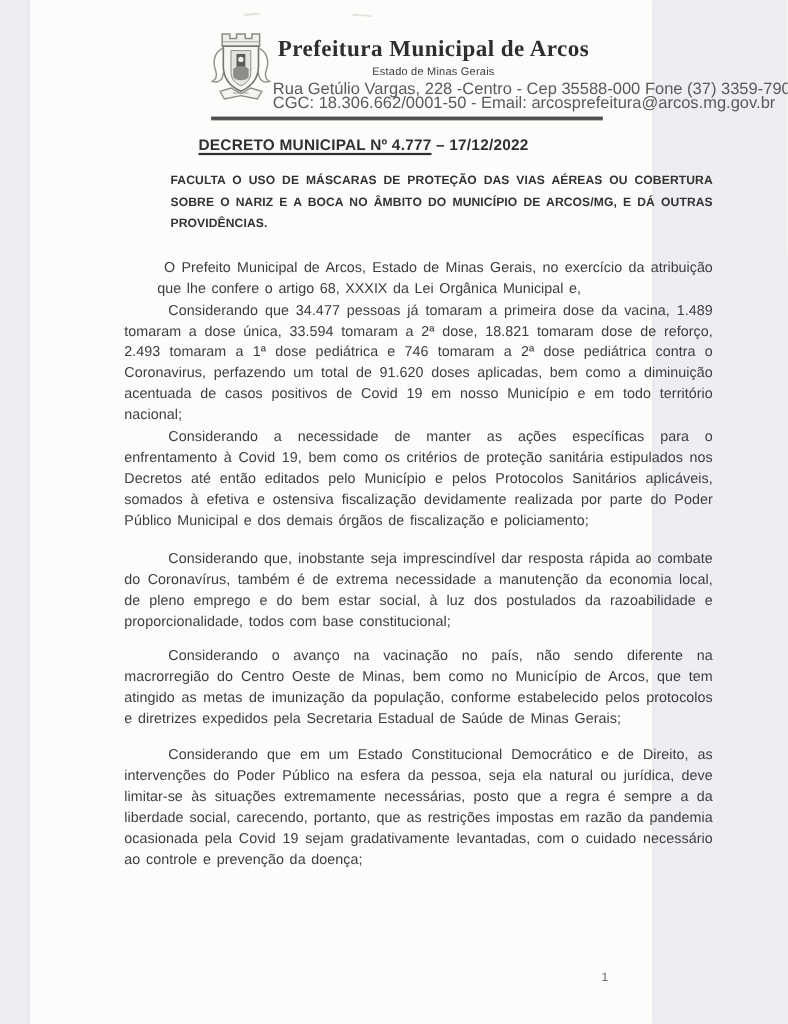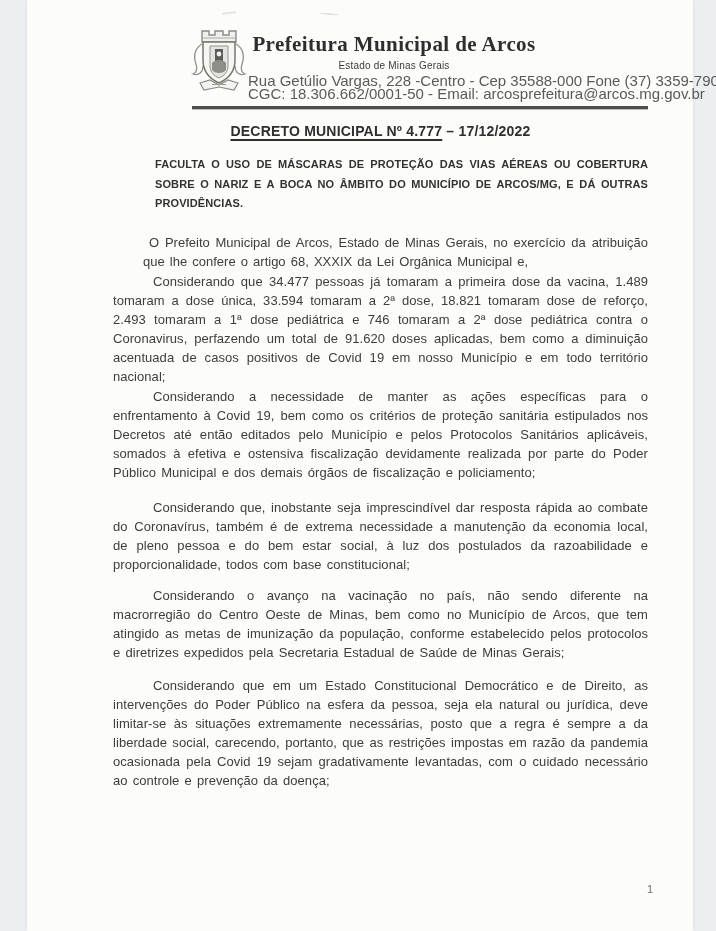--- a/index.html
+++ b/index.html
@@ -5,21 +5,21 @@
   html,body{margin:0;padding:0;}
   body{
     width:716px;height:931px;
     background:#eceef1;
     font-family:"Liberation Sans", sans-serif;
     position:relative;
     overflow:hidden;
   }
   .page{
     position:absolute;left:27px;top:0;
-    width:666px;height:931px;
+    width:566px;height:931px;
     background:#fcfcfa;
     color:#3d3d3d;
     box-shadow:0 0 4px rgba(0,0,0,0.08);
   }
   
   .artifact{position:absolute;border-top:2px solid #d8d8d4;opacity:.7;}
   .artifact.a1{left:195px;top:12px;width:14px;transform:rotate(-6deg);}
   .artifact.a2{left:292px;top:13px;width:20px;border-radius:50%;transform:rotate(4deg);}
 
   
@@ -141,18 +141,18 @@
   <div class="rule"></div>
 
   <div class="doc-title"><span class="u">DECRETO MUNICIPAL Nº 4.777</span><span> – 17/12/2022</span></div>
 
   <p class="ementa">FACULTA O USO DE MÁSCARAS DE PROTEÇÃO DAS VIAS AÉREAS OU COBERTURA SOBRE O NARIZ E A BOCA NO ÂMBITO DO MUNICÍPIO DE ARCOS/MG, E DÁ OUTRAS PROVIDÊNCIAS.</p>
 
   <p class="preamble">O Prefeito Municipal de Arcos, Estado de Minas Gerais, no exercício da atribuição que lhe confere o artigo 68, XXXIX da Lei Orgânica Municipal e,</p>
 
   <p class="body m19">Considerando que 34.477 pessoas já tomaram a primeira dose da vacina, 1.489 tomaram a dose única, 33.594 tomaram a 2ª dose, 18.821 tomaram dose de reforço, 2.493 tomaram a 1ª dose pediátrica e 746 tomaram a 2ª dose pediátrica contra o Coronavirus, perfazendo um total de 91.620 doses aplicadas, bem como a diminuição acentuada de casos positivos de Covid 19 em nosso Município e em todo território nacional;</p>
   <p class="body m19">Considerando a necessidade de manter as ações específicas para o enfrentamento à Covid 19, bem como os critérios de proteção sanitária estipulados nos Decretos até então editados pelo Município e pelos Protocolos Sanitários aplicáveis, somados à efetiva e ostensiva fiscalização devidamente realizada por parte do Poder Público Municipal e dos demais órgãos de fiscalização e policiamento;</p>
-  <p class="body m16">Considerando que, inobstante seja imprescindível dar resposta rápida ao combate do Coronavírus, também é de extrema necessidade a manutenção da economia local, de pleno pessoa e do bem estar social, à luz dos postulados da razoabilidade e proporcionalidade, todos com base constitucional;</p>
+  <p class="body m16">Considerando que, inobstante seja imprescindível dar resposta rápida ao combate do Coronavírus, também é de extrema necessidade a manutenção da economia local, de pleno emprego e do bem estar social, à luz dos postulados da razoabilidade e proporcionalidade, todos com base constitucional;</p>
   <p class="body m12">Considerando o avanço na vacinação no país, não sendo diferente na macrorregião do Centro Oeste de Minas, bem como no Município de Arcos, que tem atingido as metas de imunização da população, conforme estabelecido pelos protocolos e diretrizes expedidos pela Secretaria Estadual de Saúde de Minas Gerais;</p>
   <p class="body m14">Considerando que em um Estado Constitucional Democrático e de Direito, as intervenções do Poder Público na esfera da pessoa, seja ela natural ou jurídica, deve limitar-se às situações extremamente necessárias, posto que a regra é sempre a da liberdade social, carecendo, portanto, que as restrições impostas em razão da pandemia ocasionada pela Covid 19 sejam gradativamente levantadas, com o cuidado necessário ao controle e prevenção da doença;</p>
 
   <div class="page-num">1</div>
 </div>
 
 </body></html>

